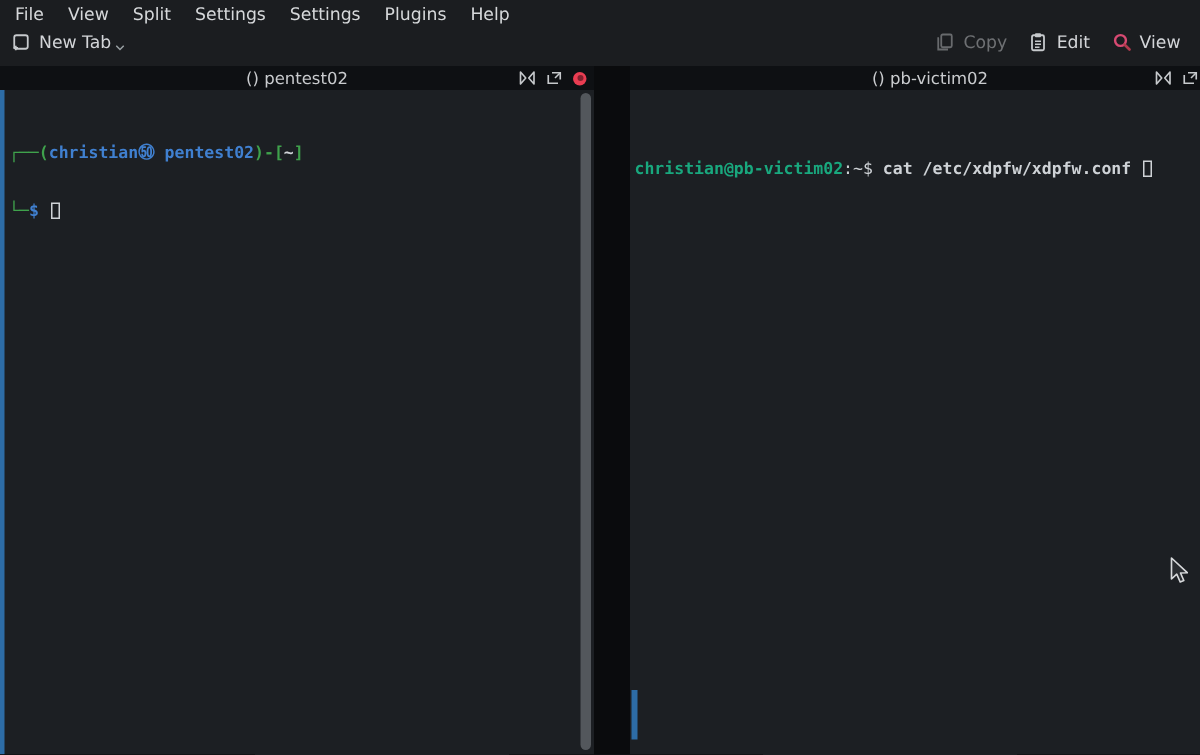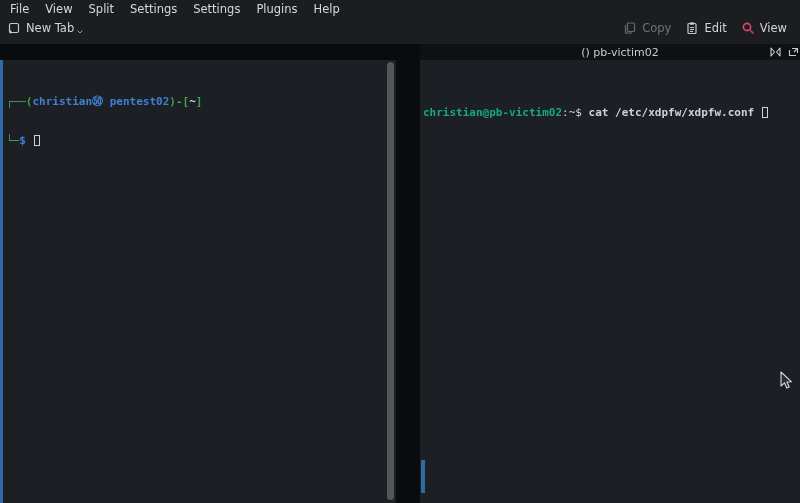--- a/index.html
+++ b/index.html
@@ -140,20 +140,39 @@
           </svg>
         </span>
         <span>View</span>
       </div>
     </div>
   </div>
 
   <div class="split-area">
 
     <div class="pane pane-left">
+      <div class="pane-titlebar">
+        <span class="pane-title">() pentest02</span>
+        <span class="titlebar-icons">
+          <span>
+            <svg width="11" height="10" viewBox="0 0 11 10">
+              <path d="M1 1 L4.5 5 L1 9 Z" fill="none" stroke="#c6c9cc" stroke-width="1.1" stroke-linejoin="round"></path>
+              <path d="M10 1 L6.5 5 L10 9 Z" fill="none" stroke="#c6c9cc" stroke-width="1.1" stroke-linejoin="round"></path>
+            </svg>
+          </span>
+          <span>
+            <svg width="11" height="10" viewBox="0 0 11 10">
+              <path d="M1.5 3 L1.5 8.5 L8 8.5" fill="none" stroke="#c6c9cc" stroke-width="1.1"></path>
+              <path d="M4 1.5 L9.5 1.5 L9.5 6" fill="none" stroke="#c6c9cc" stroke-width="1.1"></path>
+              <path d="M6 5 L9.5 1.5" stroke="#c6c9cc" stroke-width="1.1"></path>
+            </svg>
+          </span>
+          <span class="close-dot"></span>
+        </span>
+      </div>
       <div class="terminal terminal-left-pad">
         <div><span style="color: rgb(63, 162, 76); font-weight: bold;">┌──(</span><span style="color: rgb(64, 128, 208); font-weight: bold;">christian㊿ pentest02</span><span style="color: rgb(63, 162, 76); font-weight: bold;">)-[</span><span style="color: rgb(206, 210, 214); font-weight: bold;">~</span><span style="color: rgb(63, 162, 76); font-weight: bold;">]</span></div>
         <div><span><span style="color: rgb(63, 162, 76); font-weight: bold;">└─</span><span style="color: rgb(64, 128, 208); font-weight: bold;">$ </span></span><span class="cursor-hollow"></span></div>
         <div class="scroll-highlight hl-left"></div>
         <div class="scrollbar-thumb sb-left"></div>
       </div>
     </div>
 
     <div class="splitter"></div>
 

